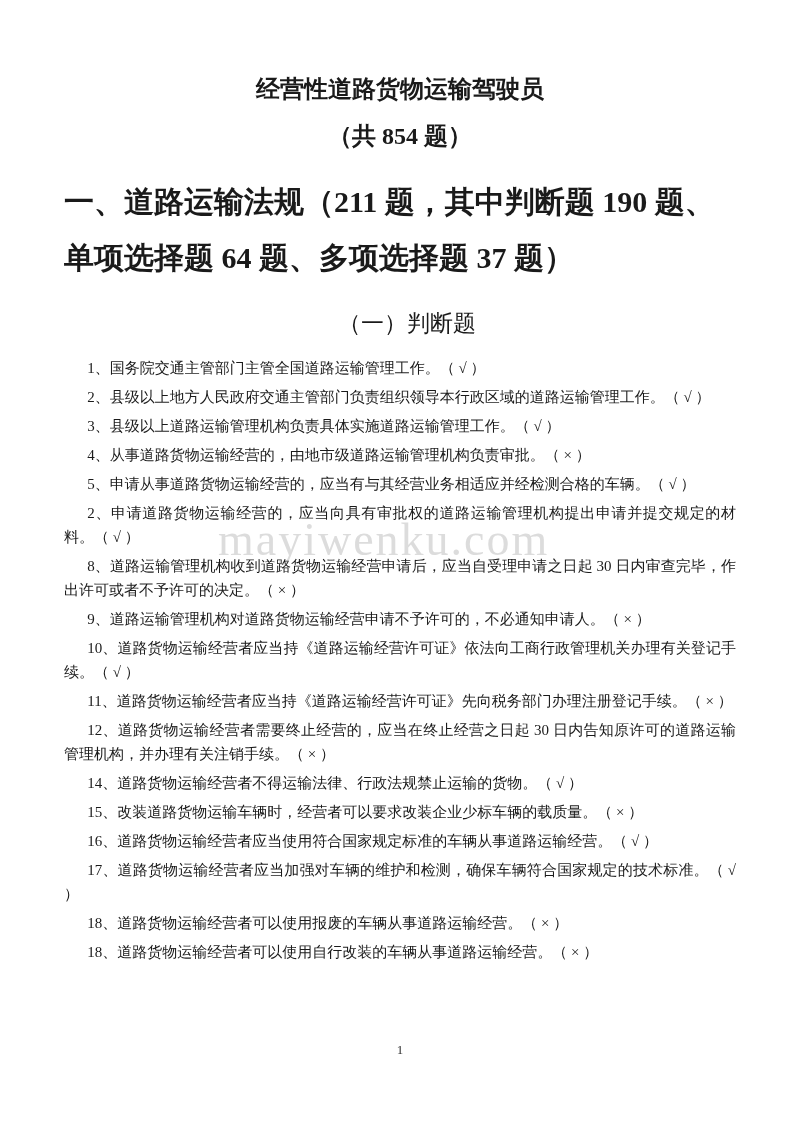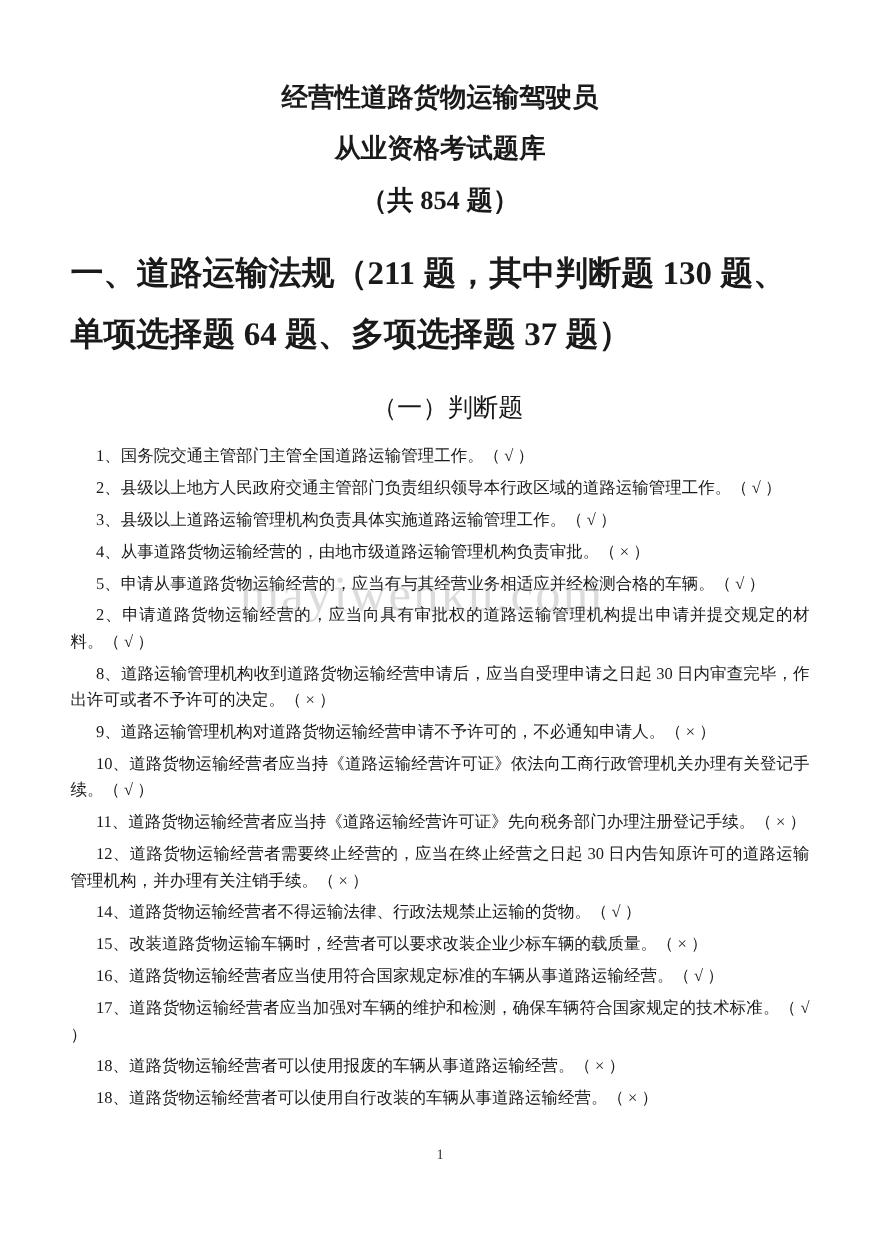--- a/index.html
+++ b/index.html
@@ -74,26 +74,25 @@
 </style>
 </head>
 <body>
 
 <div class="page">
 
   <div class="watermark">mayiwenku.com</div>
 
   <h1 class="doc-title">
     <span class="tline">经营性道路货物运输驾驶员</span>
-    <span class="tline">从业资格考试题库</span>
     <span class="tline">（共 854 题）</span>
   </h1>
 
   <h2 class="section-heading">
-    <span class="hline">一、道路运输法规（211 题，其中判断题 130 题、</span>
+    <span class="hline">一、道路运输法规（211 题，其中判断题 190 题、</span>
     <span class="hline">单项选择题 64 题、多项选择题 37 题）</span>
   </h2>
 
   <h3 class="subsection-heading">（一）判断题</h3>
 
   <div class="questions">
       <p class="question">1、国务院交通主管部门主管全国道路运输管理工作。（ √ ）</p>
       <p class="question">2、县级以上地方人民政府交通主管部门负责组织领导本行政区域的道路运输管理工作。（ √ ）</p>
       <p class="question">3、县级以上道路运输管理机构负责具体实施道路运输管理工作。（ √ ）</p>
       <p class="question">4、从事道路货物运输经营的，由地市级道路运输管理机构负责审批。（ × ）</p>

